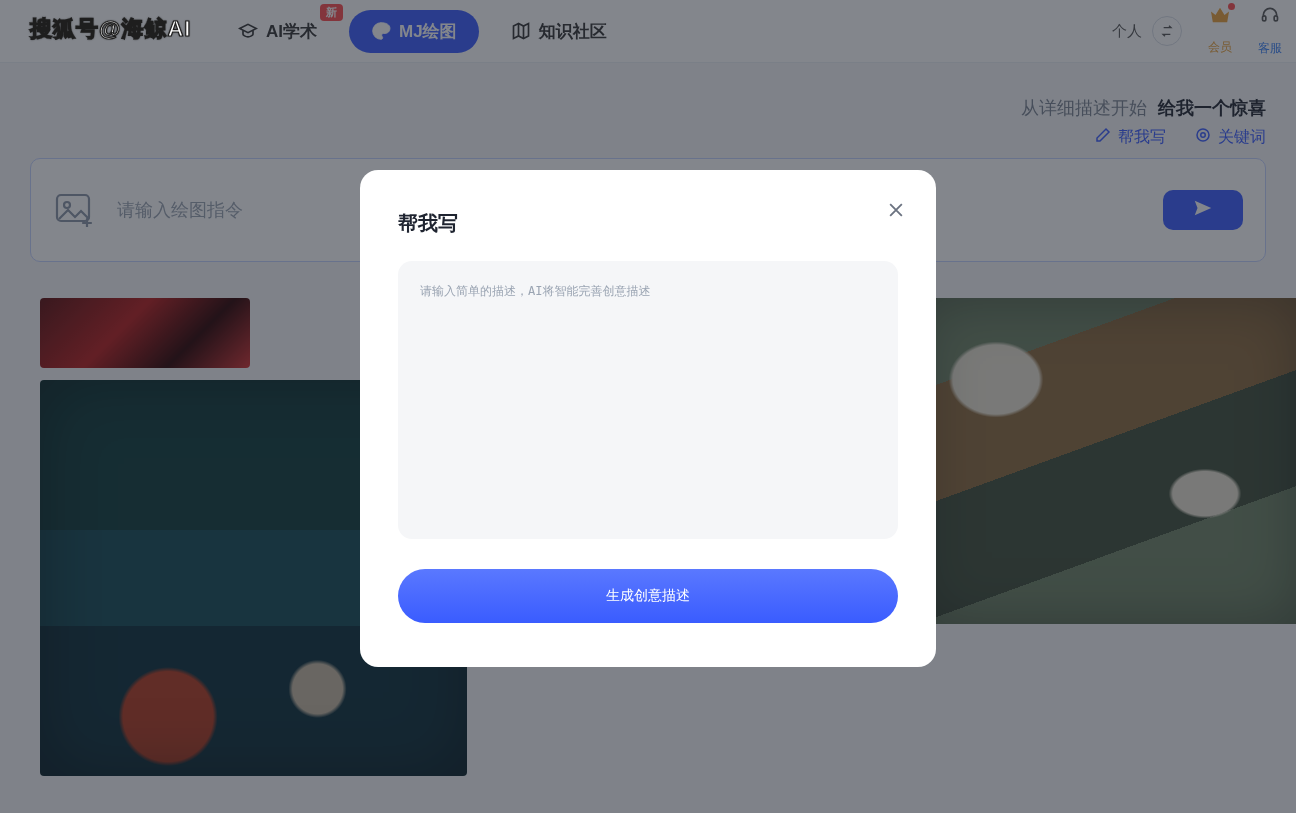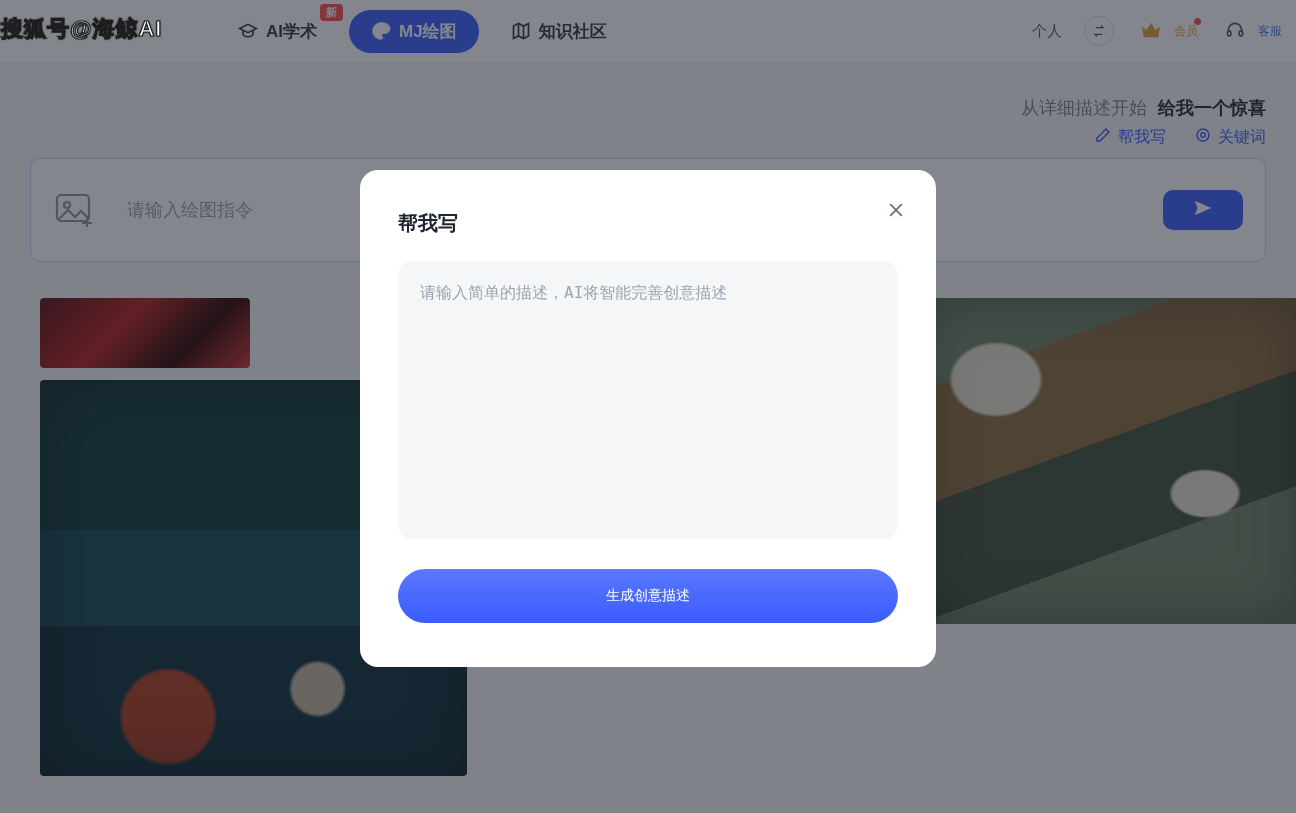--- a/index.html
+++ b/index.html
@@ -1,51 +1,51 @@
 <!DOCTYPE html>
 <html><head>
 <meta charset="utf-8">
 <style>
   * { box-sizing: border-box; margin: 0; padding: 0; }
   html, body { width: 1296px; height: 813px; font-family: -apple-system, "Segoe UI", "PingFang SC", "Microsoft YaHei", sans-serif; background:#f6f7f9; overflow:hidden; }
 
   
   .topnav { position:relative; width:100%; height:62px; background:#fff; display:flex; align-items:center; padding:0 14px; box-shadow:0 1px 0 #eceff3; }
-  .brand { position:absolute; left:1px; top:14px; font-size:22px; font-weight:700; color:#fff;
+  .brand { position:absolute; left:30px; top:14px; font-size:22px; font-weight:700; color:#fff;
            -webkit-text-stroke:1.2px #1e1e1e; text-shadow:0 0 2px #000; letter-spacing:1px; pointer-events:none; z-index:5; }
 
   .nav-items { display:flex; align-items:center; gap:28px; margin-left:220px; }
   .nav-item  { position:relative; display:flex; align-items:center; gap:8px; font-size:17px; font-weight:600;
                color:#333; cursor:pointer; padding:6px 4px; }
   .nav-item .icon { width:20px; height:20px; display:flex; align-items:center; justify-content:center; }
   .nav-item.active { background:#3a5cff; color:#fff; padding:10px 22px; border-radius:24px; }
   .nav-item.active .icon svg path, .nav-item.active .icon svg circle { stroke:#fff; fill:#fff; }
   .badge-new { position:absolute; top:-10px; right:-22px; background:#ff4d4f; color:#fff; font-size:11px;
                font-weight:600; padding:1px 6px; border-radius:4px; }
 
   .nav-right { margin-left:auto; display:flex; align-items:center; gap:26px; }
-  .persona   { display:flex; align-items:center; gap:22px; color:#555; font-size:15px; }
+  .persona   { display:flex; align-items:center; gap:10px; color:#555; font-size:15px; }
   .swap-btn  { width:30px; height:30px; border-radius:50%; border:1px solid #d8dde6; background:#fff;
                display:flex; align-items:center; justify-content:center; cursor:pointer; }
 
-  .vip, .support { position:relative; display:flex; flex-direction:row; align-items:center; gap:12px; font-size:12px; cursor:pointer; }
+  .vip, .support { position:relative; display:flex; flex-direction:column; align-items:center; gap:12px; font-size:12px; cursor:pointer; }
   .vip  { color:#e8a13a; }
   .support { color:#3b82f6; }
   .red-dot { position:absolute; top:-3px; right:-3px; width:7px; height:7px; border-radius:50%; background:#ff4d4f; }
 
   
   .page { padding:34px 30px 0; }
   .instruct { font-size:18px; color:#7b8492;text-align:right; }
   .instruct .bold { color:#1f2430; font-weight:700; margin-left:6px; }
 
   .tool-links { display:flex; gap:28px; justify-content:flex-end; margin-top:6px; font-size:16px; color:#3a5cff; font-weight:500; }
   .tool-link  { display:flex; align-items:center; gap:6px; cursor:pointer; }
 
   .prompt-box { margin-top:10px; border:1.5px solid #c4d2ff; border-radius:10px; background:#fff;
-                display:flex; align-items:center; padding:22px 22px; gap:30px; height:104px; }
+                display:flex; align-items:center; padding:22px 22px; gap:20px; height:104px; }
   .add-img-icon { width:44px; height:40px; display:flex; align-items:center; justify-content:center; color:#9aa4b2; cursor:pointer;}
   .prompt-input { flex:1; border:none; outline:none; font-size:18px; color:#333; }
   .prompt-input::placeholder { color:#9aa4b2; }
   .send-btn { width:80px; height:40px; border-radius:10px; background:#3a5cff; display:flex;
               align-items:center; justify-content:center; cursor:pointer; }
 
   
   .gallery { position:relative; margin-top:36px; height:480px; }
   .thumb { position:absolute; border-radius:4px; overflow:hidden; }
   .t1 { left:10px;  top:0;   width:210px; height:70px;
@@ -66,21 +66,21 @@
         box-shadow:inset 0 0 60px rgba(0,0,0,.35); }
 
   
   .overlay { position:fixed; inset:0; background:rgba(30,34,45,.55); display:flex;
              align-items:flex-start; justify-content:center; }
   .modal   { margin-top:170px; width:576px; background:#fff; border-radius:18px; padding:40px 38px 44px; position:relative; }
   .modal-title { font-size:20px; font-weight:700; color:#1f2430; }
   .modal-close { position:absolute; top:30px; right:30px; cursor:pointer; color:#6b7280; }
   .modal-ta-wrap { margin-top:24px; background:#f5f6f8; border-radius:14px; padding:22px; height:278px; }
   .modal-ta { width:100%; height:100%; border:none; outline:none; background:transparent; resize:none;
-              font-size:16px; color:#1d4ed8; }
+              font-size:12px; color:#1d4ed8; }
   .modal-ta::placeholder { color:#9aa4b2; }
   .modal-btn { margin-top:30px; width:100%; height:54px; border:none; border-radius:28px;
                background:linear-gradient(180deg,#5a78ff,#3a5cff); color:#fff; font-size:14px;
                font-weight:500; cursor:pointer; }
 </style>
 </head>
 <body>
 
 <header class="topnav">
   <div class="brand">搜狐号@海鲸AI</div>

